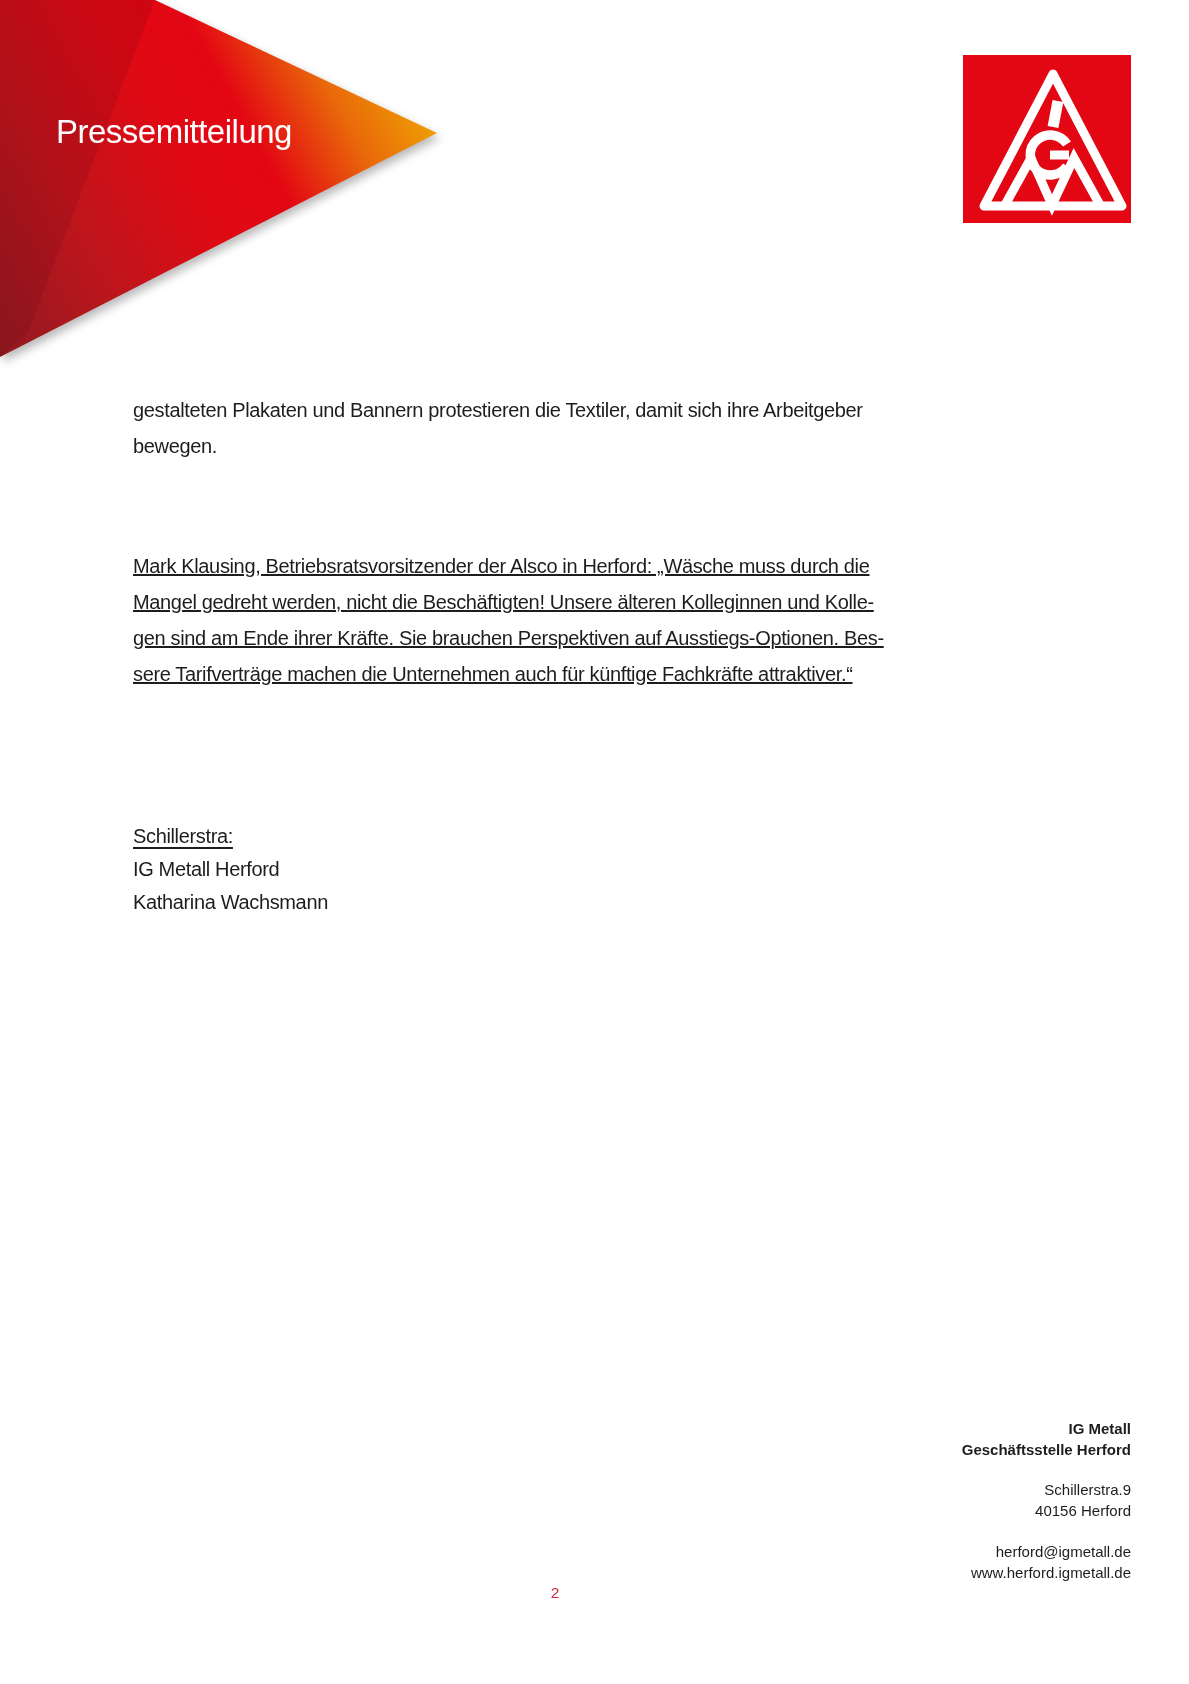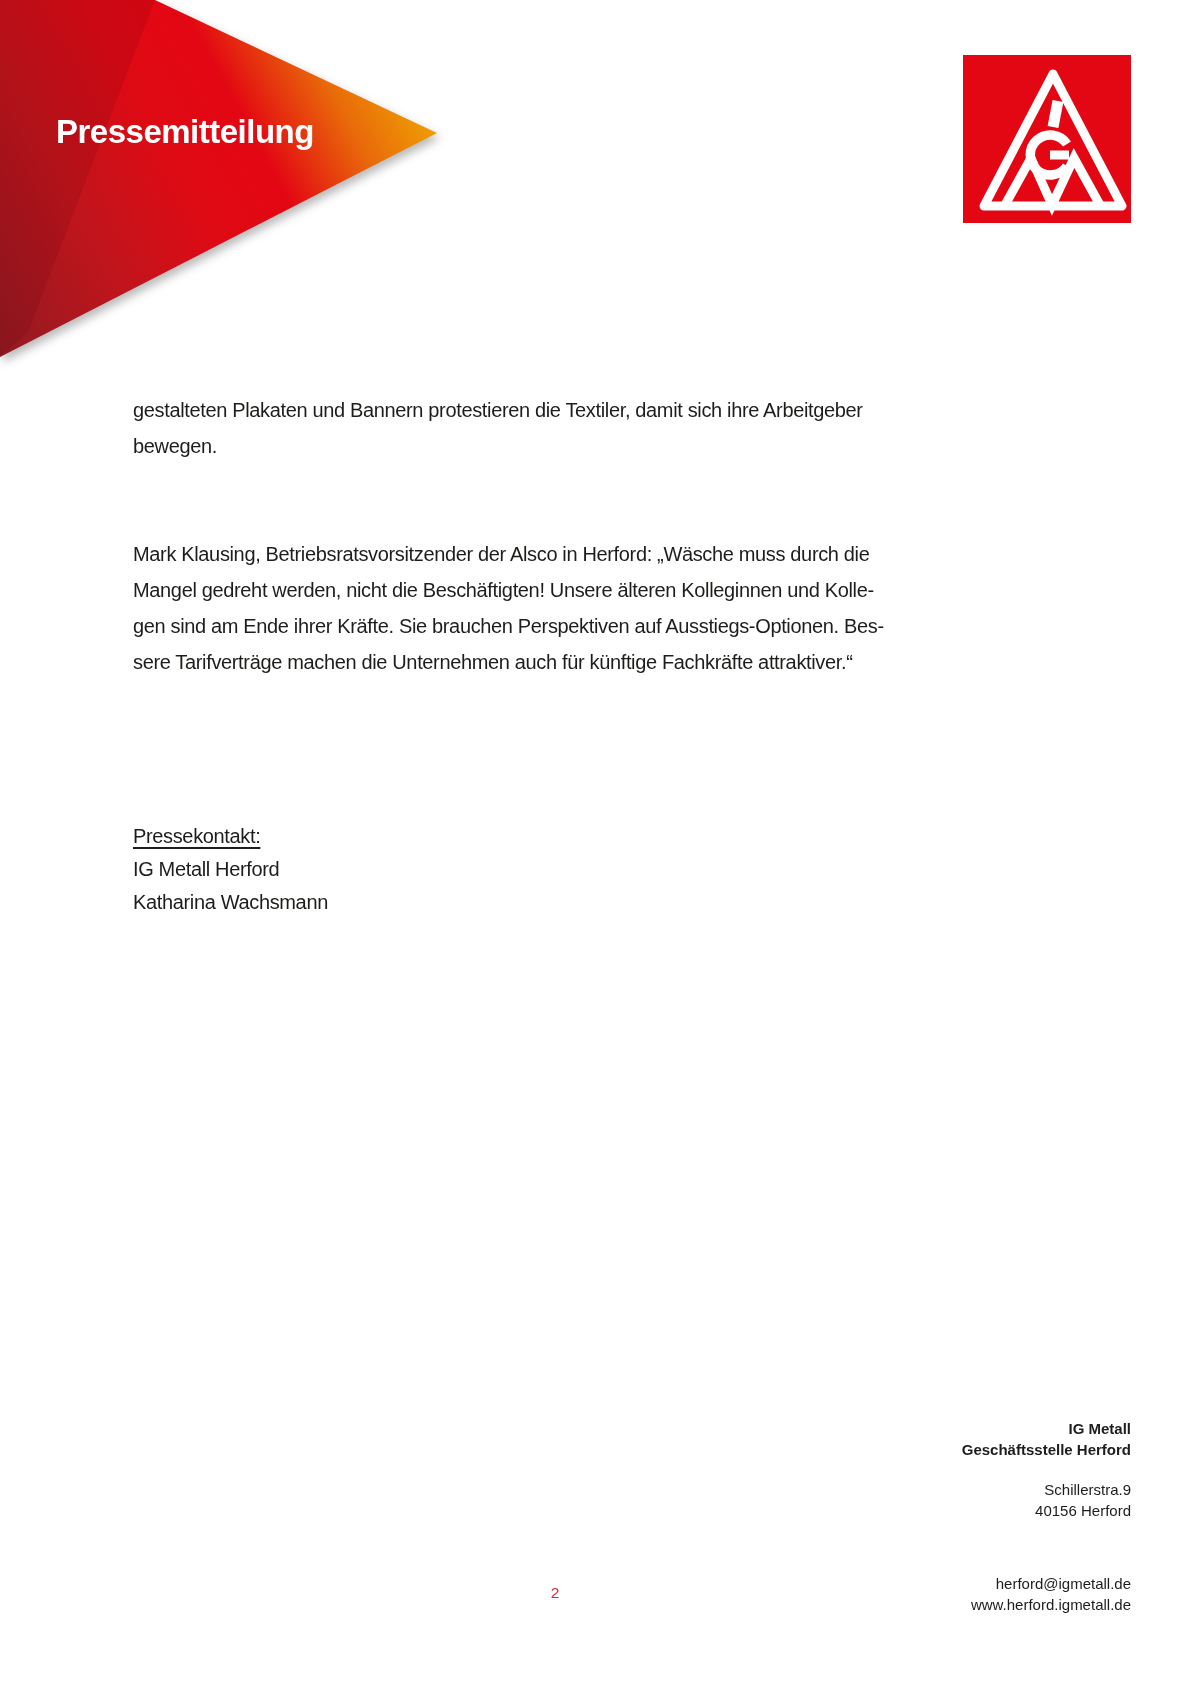--- a/index.html
+++ b/index.html
@@ -18,21 +18,21 @@
     position: absolute;
     left: 0; top: 0;
     filter: drop-shadow(3px 5px 5px rgba(0,0,0,0.28));
   }
   .page-title {
     position: absolute;
     left: 56px;
     top: 112px;
     font-size: 33px;
     line-height: 40px;
-    font-weight: bold;
+    font-weight: normal;
     letter-spacing: -0.5px;
     color: #ffffff;
   }
 
   
   .logo-box {
     position: absolute;
     left: 963px;
     top: 55px;
     width: 168px;
@@ -44,21 +44,21 @@
     position: absolute;
     left: 133px;
     top: 356px;
     width: 900px;
     font-size: 20px;
     line-height: 36px;
     letter-spacing: -0.35px;
     white-space: pre-line;
   }
   .body-text .para { margin: 0; }
-  .body-text .para + .para { margin-top: 36px; }
+  .body-text .para + .para { margin-top: 48px; text-decoration: underline; }
 
   
   .press-contact {
     position: absolute;
     left: 133px;
     top: 820px;
     font-size: 20px;
     line-height: 33px;
     letter-spacing: -0.35px;
   }
@@ -68,21 +68,21 @@
   .footer-org, .footer-address, .footer-links {
     position: absolute;
     right: 58px;
     text-align: right;
     font-size: 15px;
     line-height: 20.5px;
     white-space: pre-line;
   }
   .footer-org   { top: 1419px; font-weight: bold; }
   .footer-address { top: 1480px; }
-  .footer-links { top: 1542px; margin-top: 32px; }
+  .footer-links { top: 1542px; }
 
   .page-number {
     position: absolute;
     left: 540px;
     top: 1584px;
     width: 30px;
     text-align: center;
     font-size: 15.5px;
     color: #d22b3c;
   }
@@ -125,21 +125,21 @@
   <div class="body-text">
     <p class="para">gestalteten Plakaten und Bannern protestieren die Textiler, damit sich ihre Arbeitgeber
 bewegen.</p>
     <p class="para">Mark Klausing, Betriebsratsvorsitzender der Alsco in Herford: „Wäsche muss durch die
 Mangel gedreht werden, nicht die Beschäftigten! Unsere älteren Kolleginnen und Kolle-
 gen sind am Ende ihrer Kräfte. Sie brauchen Perspektiven auf Ausstiegs-Optionen. Bes-
 sere Tarifverträge machen die Unternehmen auch für künftige Fachkräfte attraktiver.“</p>
   </div>
 
   <div class="press-contact">
-    <div class="heading">Pressekontakt:</div>
+    <div class="heading">Schillerstra:</div>
     <div>IG Metall Herford</div>
     <div>Katharina Wachsmann</div>
   </div>
 
   <div class="footer-org">IG Metall
 Geschäftsstelle Herford</div>
   <div class="footer-address">Schillerstra.9
 40156 Herford</div>
   <div class="footer-links"><span>herford@igmetall.de</span>
 <span>www.herford.igmetall.de</span></div>

